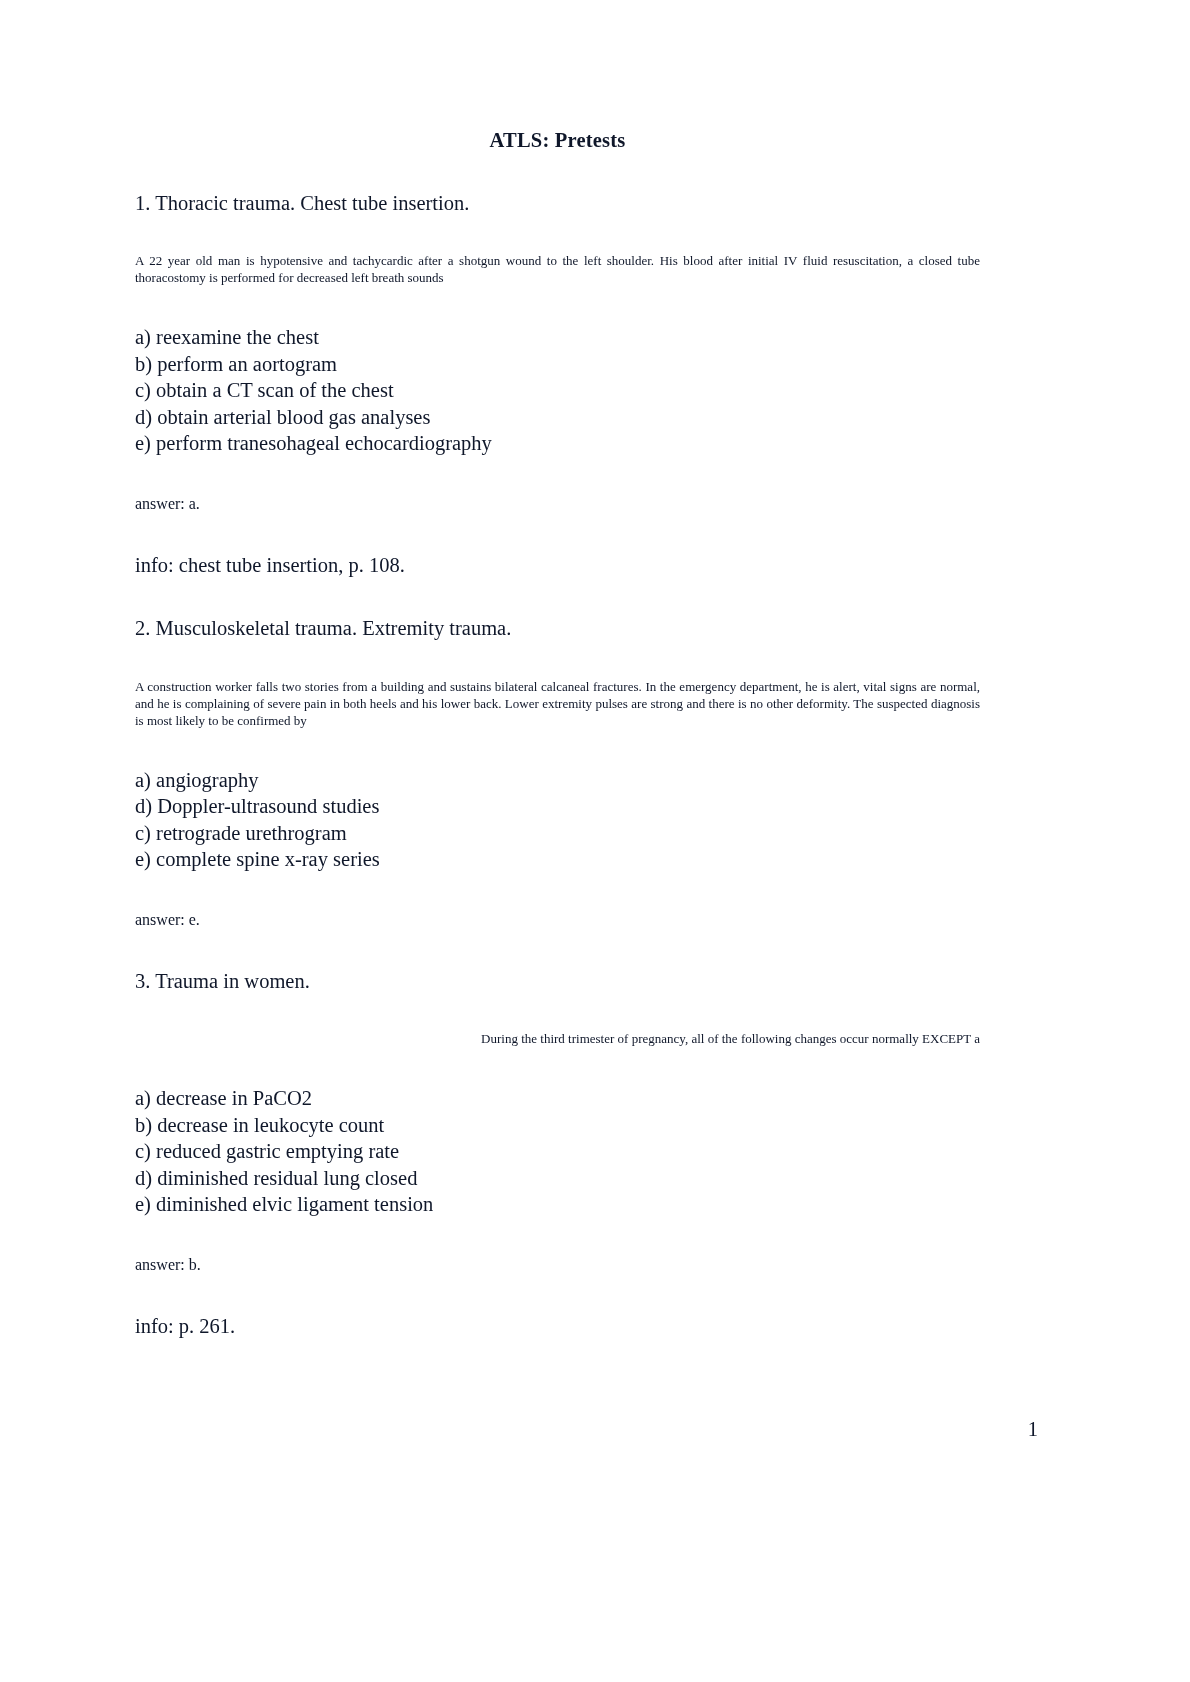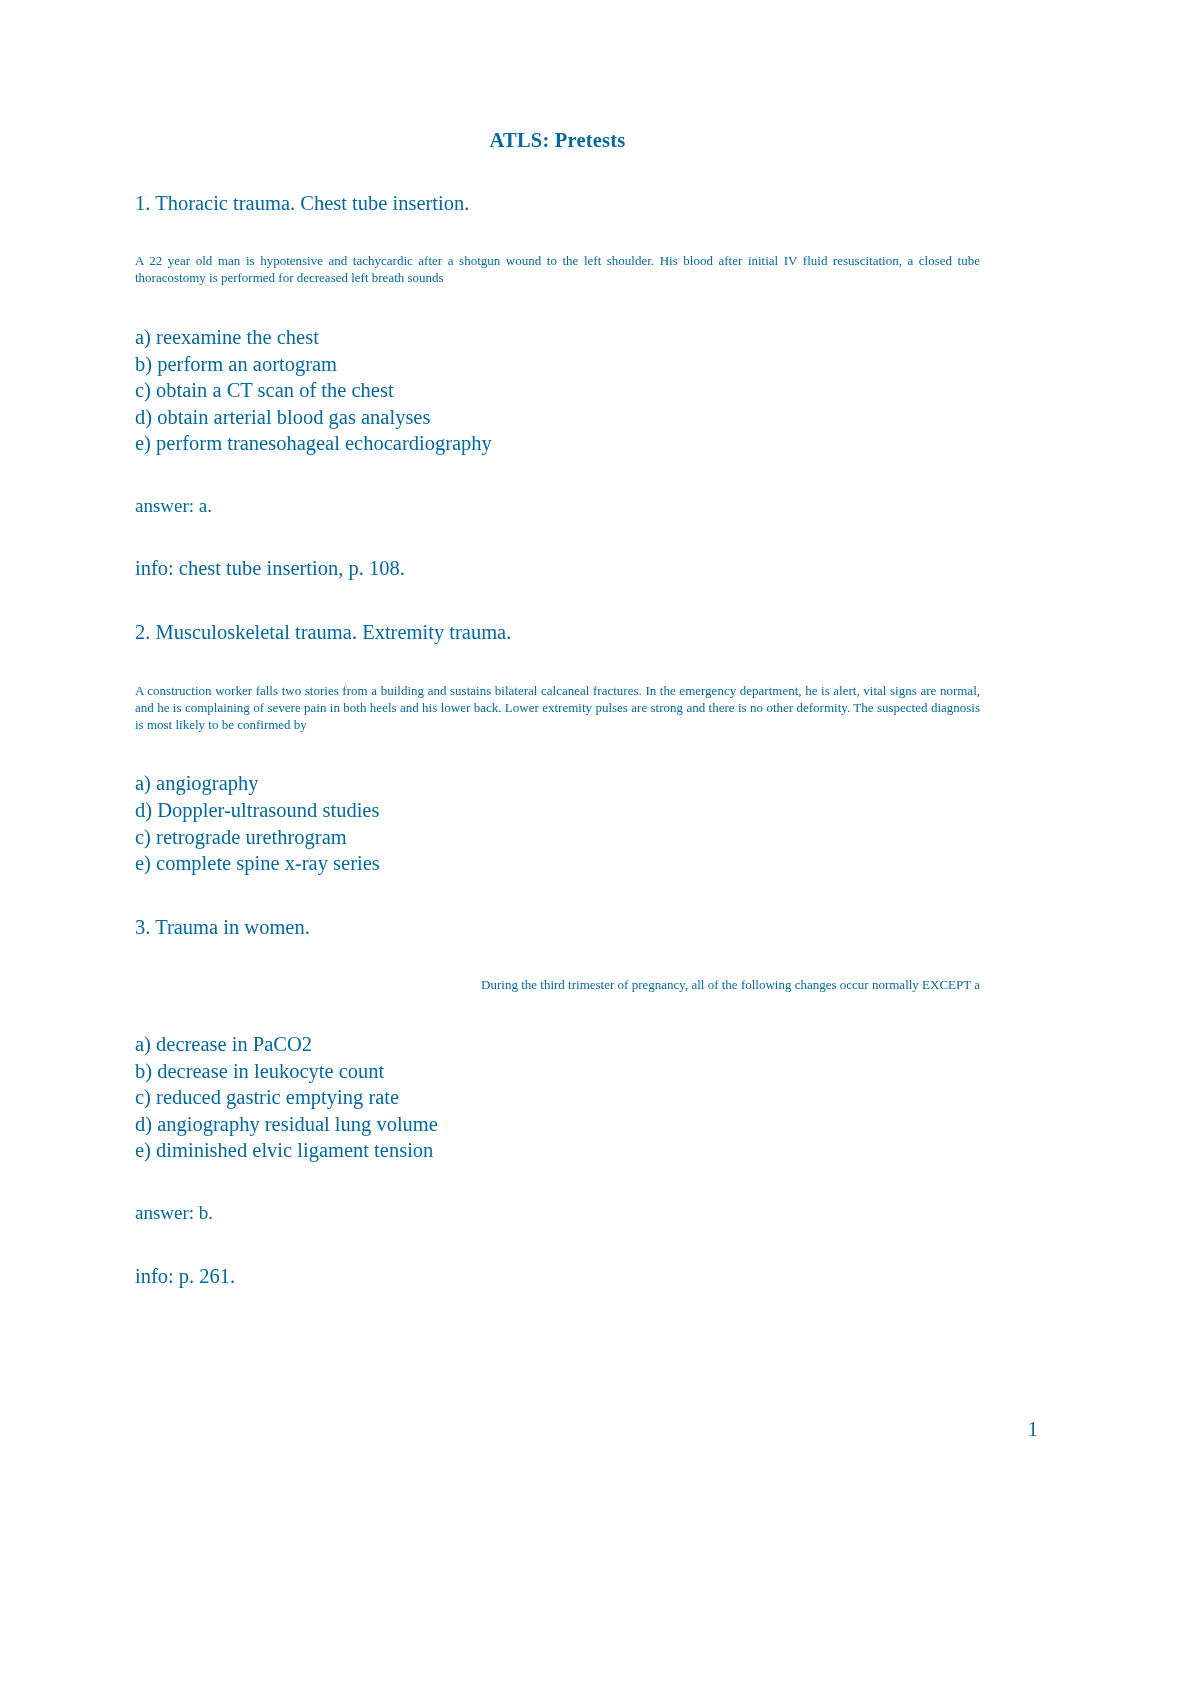--- a/index.html
+++ b/index.html
@@ -9,21 +9,21 @@
   }
 
   .page {
     position: relative;
     width: 1190px;
     height: 1682px;
     margin: 0 auto;
     background: #ffffff;
     box-sizing: border-box;
     font-family: "Liberation Serif", "DejaVu Serif", serif;
-    color: #0369a1;
+    color: #0f172a;
     overflow: hidden;
   }
 
   .content {
     position: absolute;
     left: 135px;
     top: 128px;
     width: 845px;
   }
 
@@ -63,21 +63,21 @@
 
   .options li {
     font-size: 20.5px;
     line-height: 1.295;
     margin: 0;
     padding: 0;
     white-space: pre;
   }
 
   .answer-line {
-    font-size: 19px;
+    font-size: 16px;
     line-height: 1.30;
     margin: 0 0 37px 0;
   }
 
   .info-line {
     font-size: 20.5px;
     line-height: 1.30;
     margin: 0 0 37px 0;
   }
 
@@ -124,30 +124,31 @@
 
     <p class="q-stem">A construction worker falls two stories from a building and sustains bilateral calcaneal fractures. In the emergency department, he is alert, vital signs are normal, and he is complaining of severe pain in both heels and his lower back. Lower extremity pulses are strong and there is no other deformity. The suspected diagnosis is most likely to be confirmed by</p>
 
     <ul class="options">
       <li>a) angiography</li>
       <li>d) Doppler-ultrasound studies</li>
       <li>c) retrograde urethrogram</li>
       <li>e) complete spine x-ray series</li>
     </ul>
 
+    <p class="answer-line">answer: e.</p>
 
     <p class="q-heading">3. Trauma in women.</p>
 
     <p class="q-stem no-justify">During the third trimester of pregnancy, all of the following changes occur normally EXCEPT a</p>
 
     <ul class="options">
       <li>a) decrease in PaCO2</li>
       <li>b) decrease in leukocyte count</li>
       <li>c) reduced gastric emptying rate</li>
-      <li>d) angiography residual lung volume</li>
+      <li>d) diminished residual lung closed</li>
       <li>e) diminished elvic ligament tension</li>
     </ul>
 
     <p class="answer-line">answer: b.</p>
 
     <p class="info-line last">info: p. 261.</p>
 
   </div>
 
   <div class="page-number">1</div>

